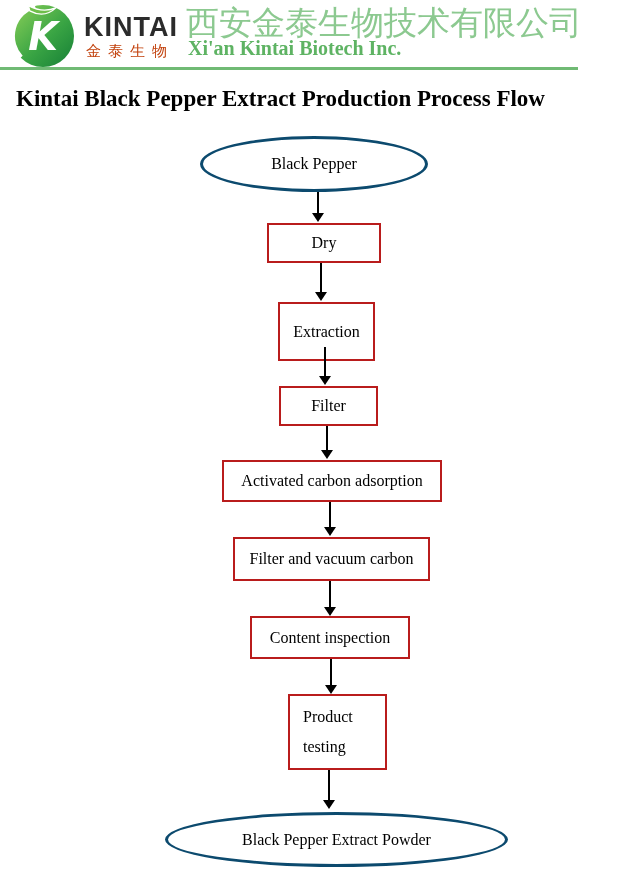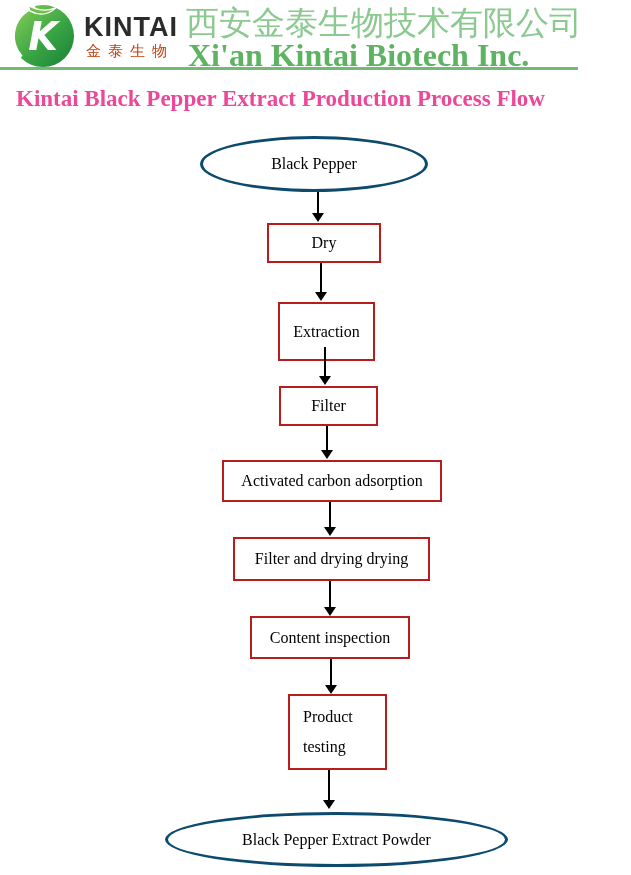--- a/index.html
+++ b/index.html
@@ -13,26 +13,26 @@
   .header { position:absolute; left:0; top:0; width:631px; height:72px; }
   .logo-icon { position:absolute; left:10px; top:3px; width:66px; height:66px; }
   .brand { position:absolute; left:84px; top:12px;
     font-family:"Liberation Sans", sans-serif; font-weight:bold;
     font-size:27px; color:#2b2b2b; letter-spacing:1px; }
   .brand-cn { position:absolute; left:86px; top:42px;
     font-size:15px; color:#c2410c; letter-spacing:7px; white-space:nowrap; }
   .company-cn { position:absolute; left:186px; top:1px;
     font-size:33px; color:#8cc990; white-space:nowrap; font-weight:normal; }
   .company-en { position:absolute; left:188px; top:37px;
-    font-size:32px; font-weight:bold; color:#5eb363; white-space:nowrap; }
+    font-size:20px; font-weight:bold; color:#5eb363; white-space:nowrap; }
   .divider { position:absolute; left:0; top:67px; width:578px; height:3px; background:#70ba74; }
 
   
   .page-title { position:absolute; left:16px; top:86px; width:600px;
-    font-size:23px; font-weight:bold; color:#ec4899; white-space:nowrap; }
+    font-size:23px; font-weight:bold; color:#000000; white-space:nowrap; }
 
   
   .node { position:absolute; display:flex; align-items:center; justify-content:center;
     font-size:16px; color:#000; background:#fff; text-align:center; }
   .rect   { border:2px solid #b91c1c; }
   .ellipse{ border:3px solid #0c4a6e; border-radius:50%; }
 
   #n-black-pepper   { left:200px; top:136px; width:228px; height:56px; }
   #n-dry            { left:267px; top:223px; width:114px; height:40px; }
   #n-extraction     { left:278px; top:302px; width:97px;  height:59px;text-align:right; }
@@ -108,21 +108,21 @@
       <span>Filter</span>
     </div>
     <div class="arrow" id="a4"></div>
 
     <div class="node rect" id="n-activated">
       <span>Activated carbon adsorption</span>
     </div>
     <div class="arrow" id="a5"></div>
 
     <div class="node rect" id="n-filter-vacuum">
-      <span>Filter and drying drying</span>
+      <span>Filter and vacuum carbon</span>
     </div>
     <div class="arrow" id="a6"></div>
 
     <div class="node rect" id="n-content">
       <span>Content inspection</span>
     </div>
     <div class="arrow" id="a7"></div>
 
     <div class="node rect" id="n-product">
       <span class="pline">Product</span>

